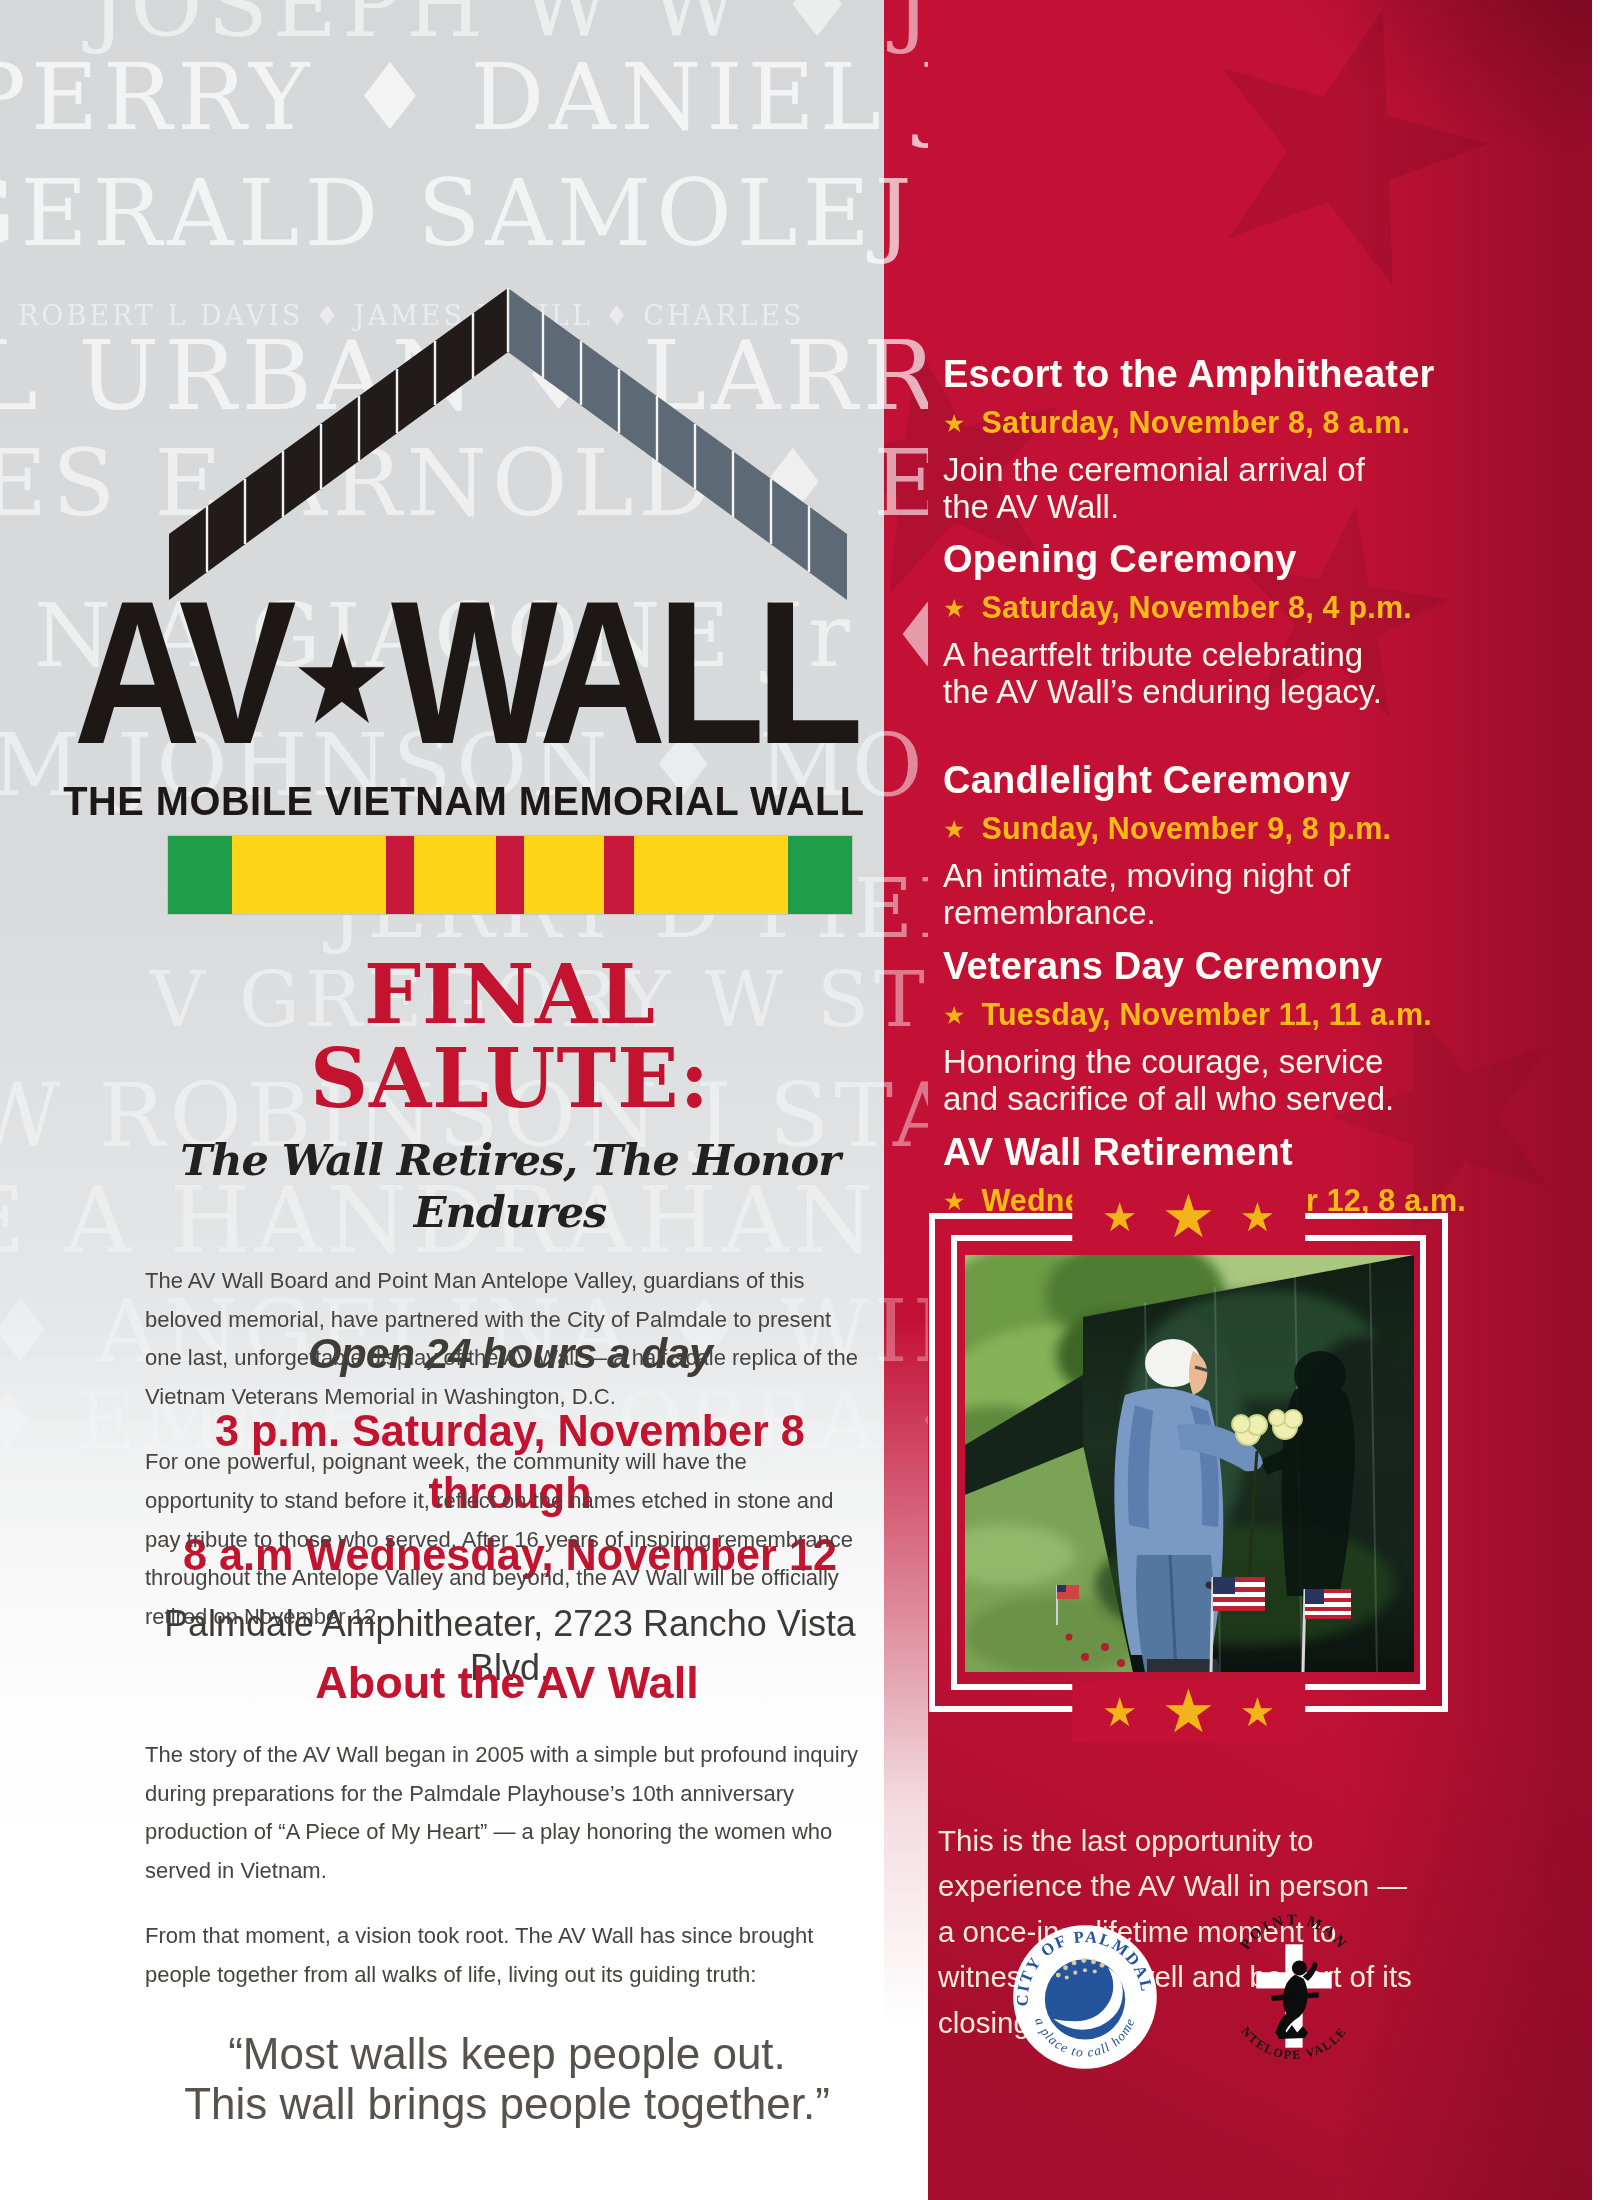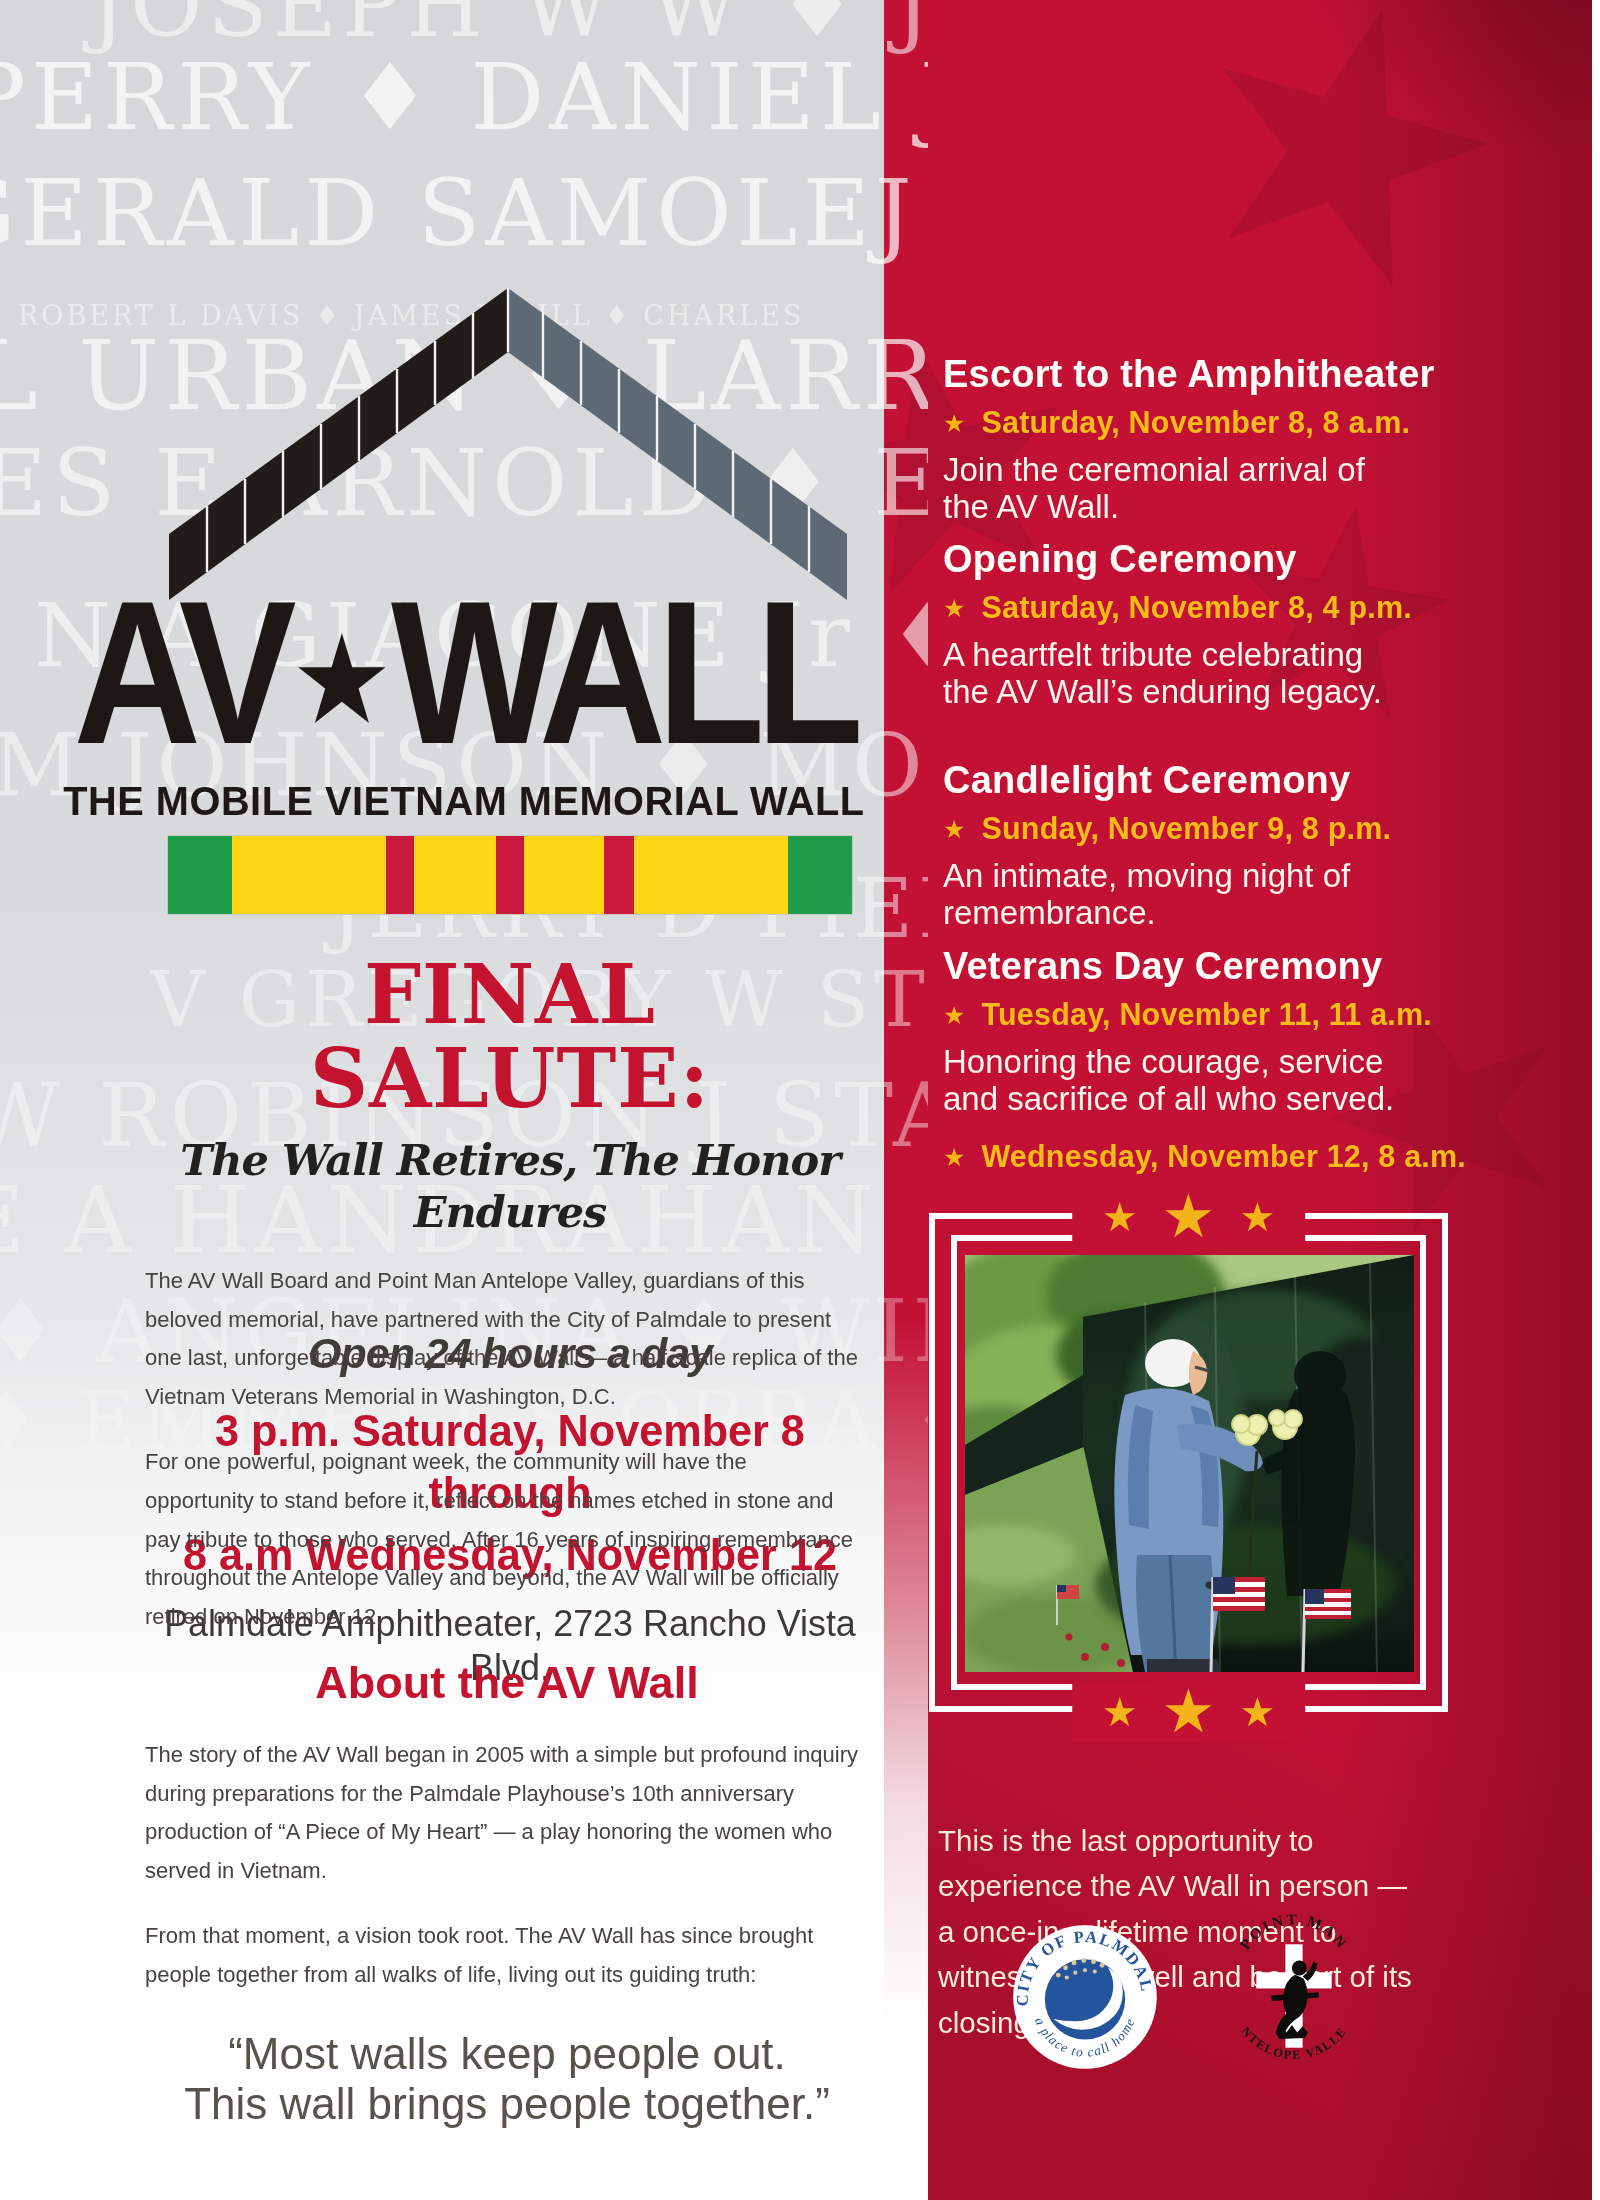--- a/index.html
+++ b/index.html
@@ -236,20 +236,21 @@
     </div>
     <div class="event" style="top:944px;">
       <div class="event-title">Veterans Day Ceremony</div>
       <div class="event-date">
         <span class="star-icon">★</span>
         <span class="date-text">Tuesday, November 11, 11 a.m.</span>
       </div>
       <div class="event-desc">Honoring the courage, service and sacrifice of all who served.</div>
     </div>
     <div class="event" style="top:1130px;">
+      <div class="event-title">AV Wall Retirement</div>
       <div class="event-date">
         <span class="star-icon">★</span>
         <span class="date-text">Wednesday, November 12, 8 a.m.</span>
       </div>
     </div>
   </div>
 
   <div class="photo-frame">
     <div class="frame-line frame-outer"></div>
     <div class="frame-line frame-inner"></div>

